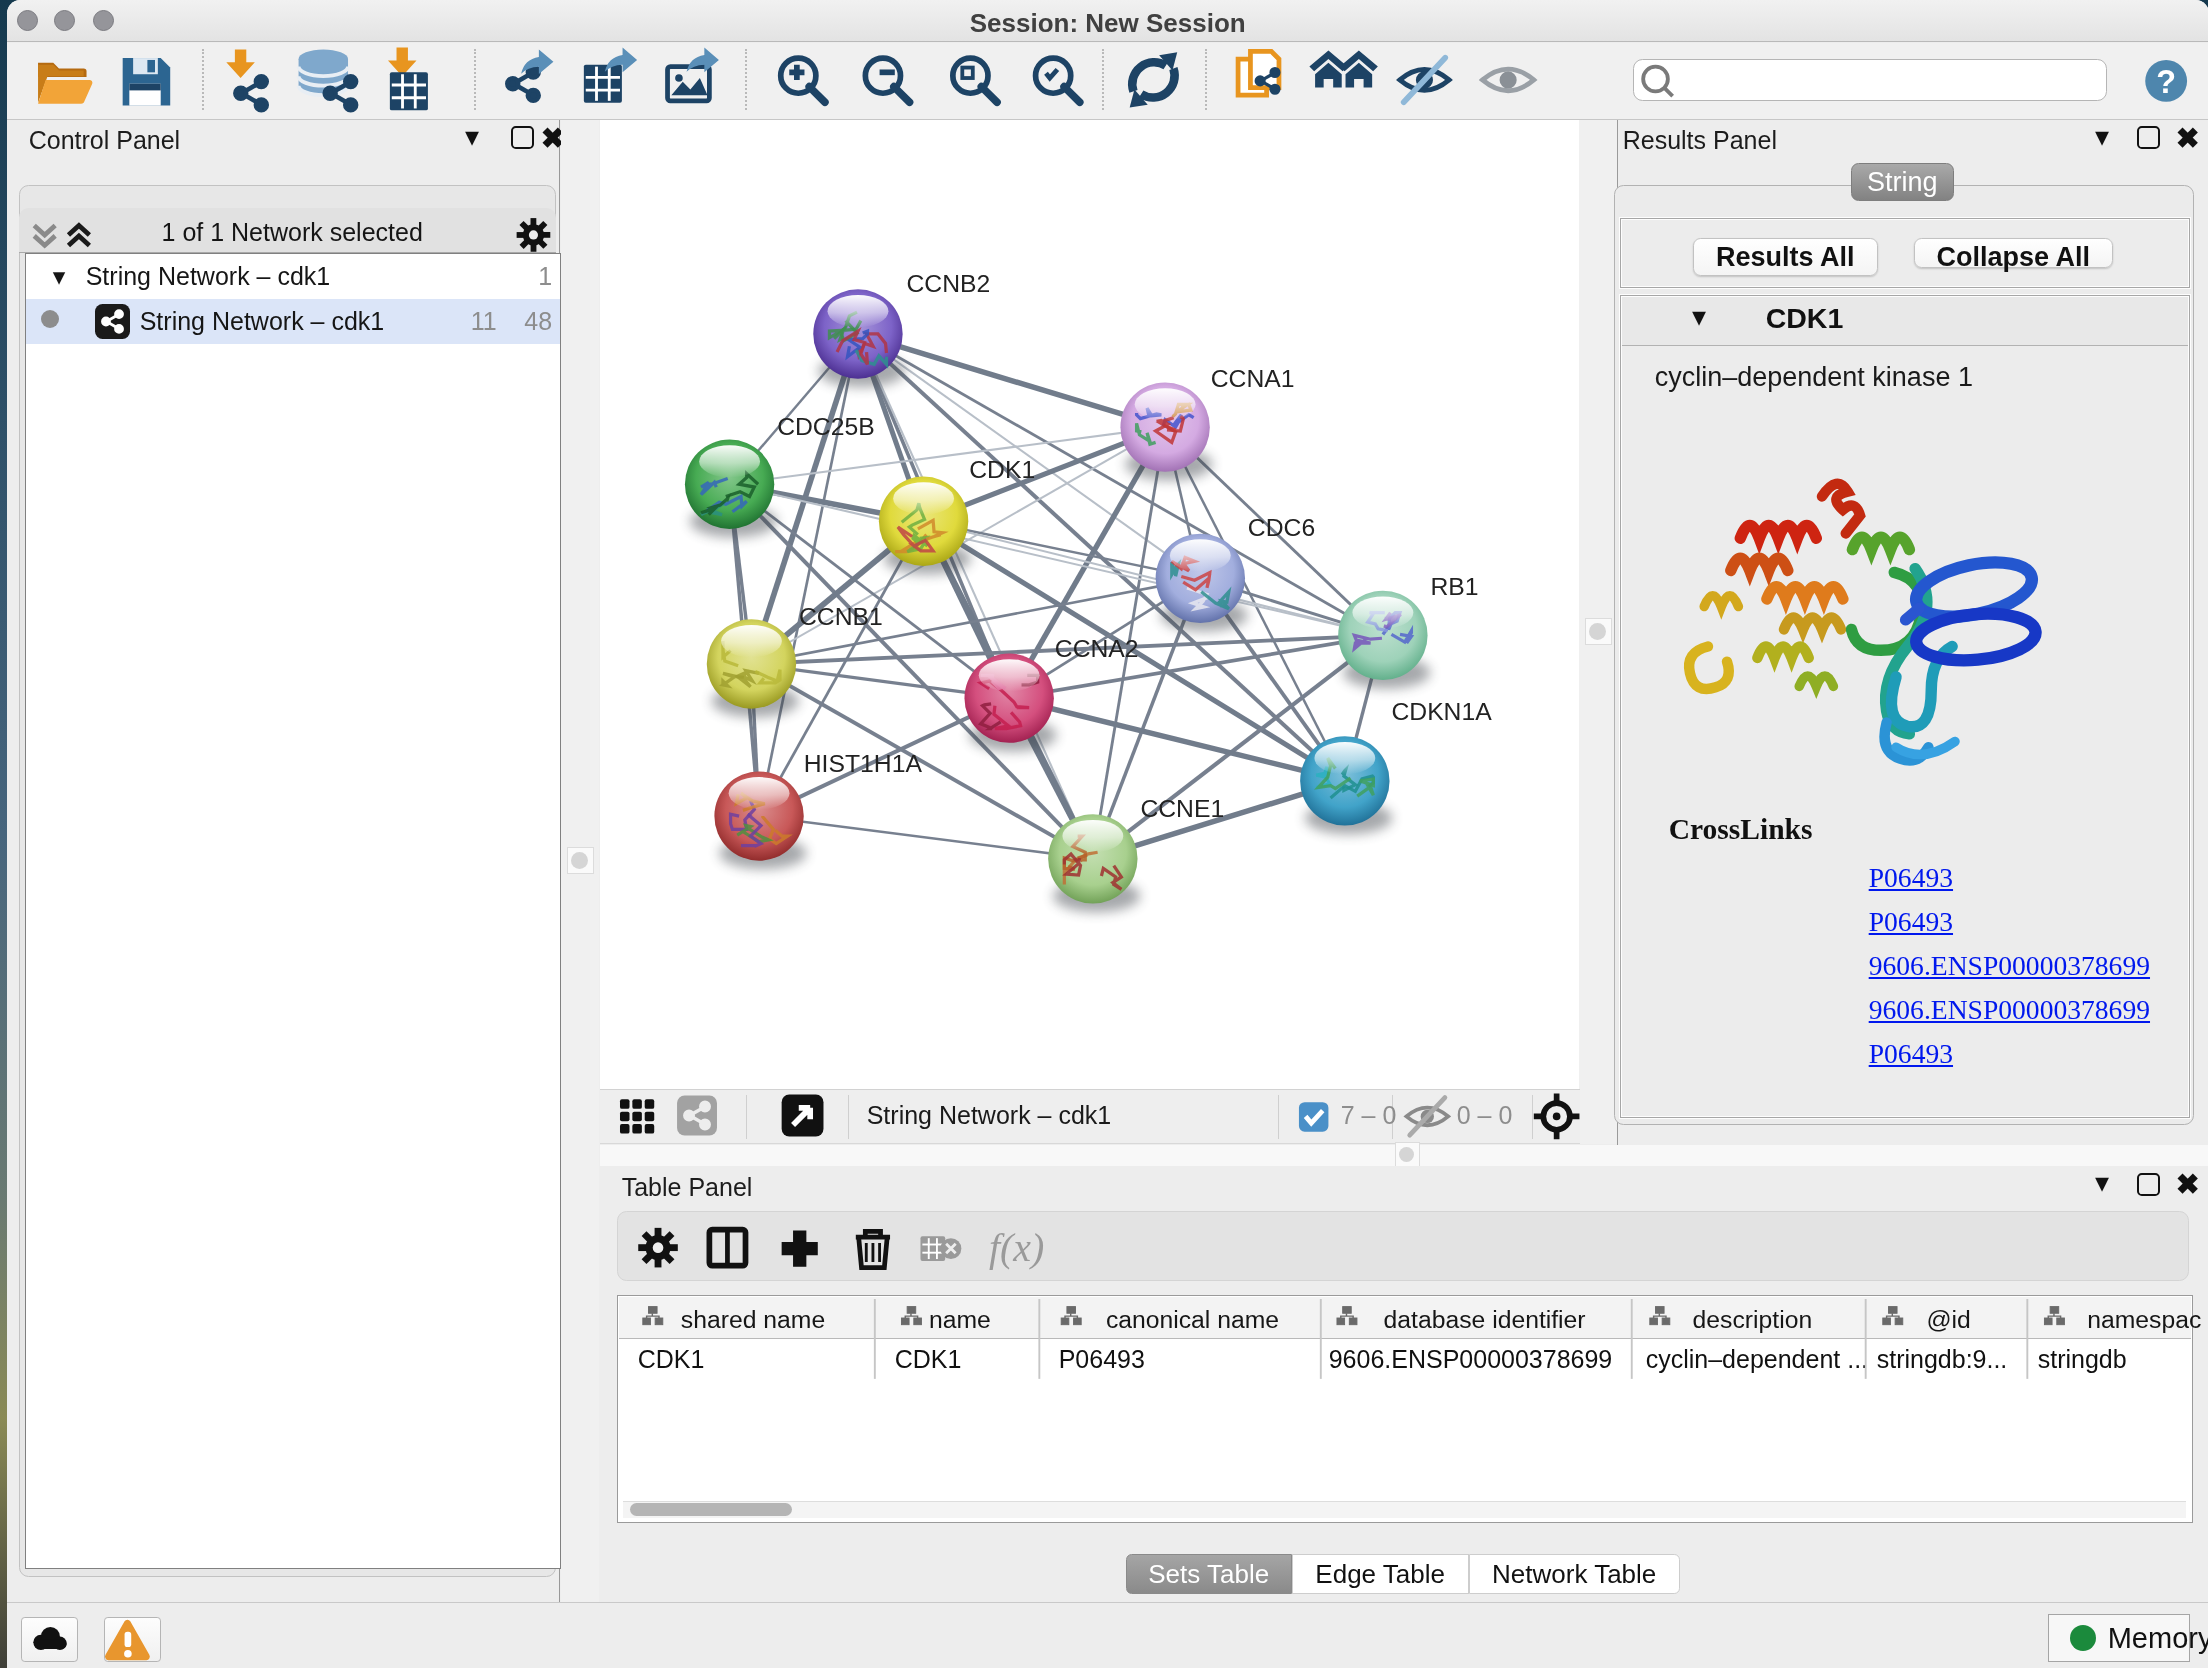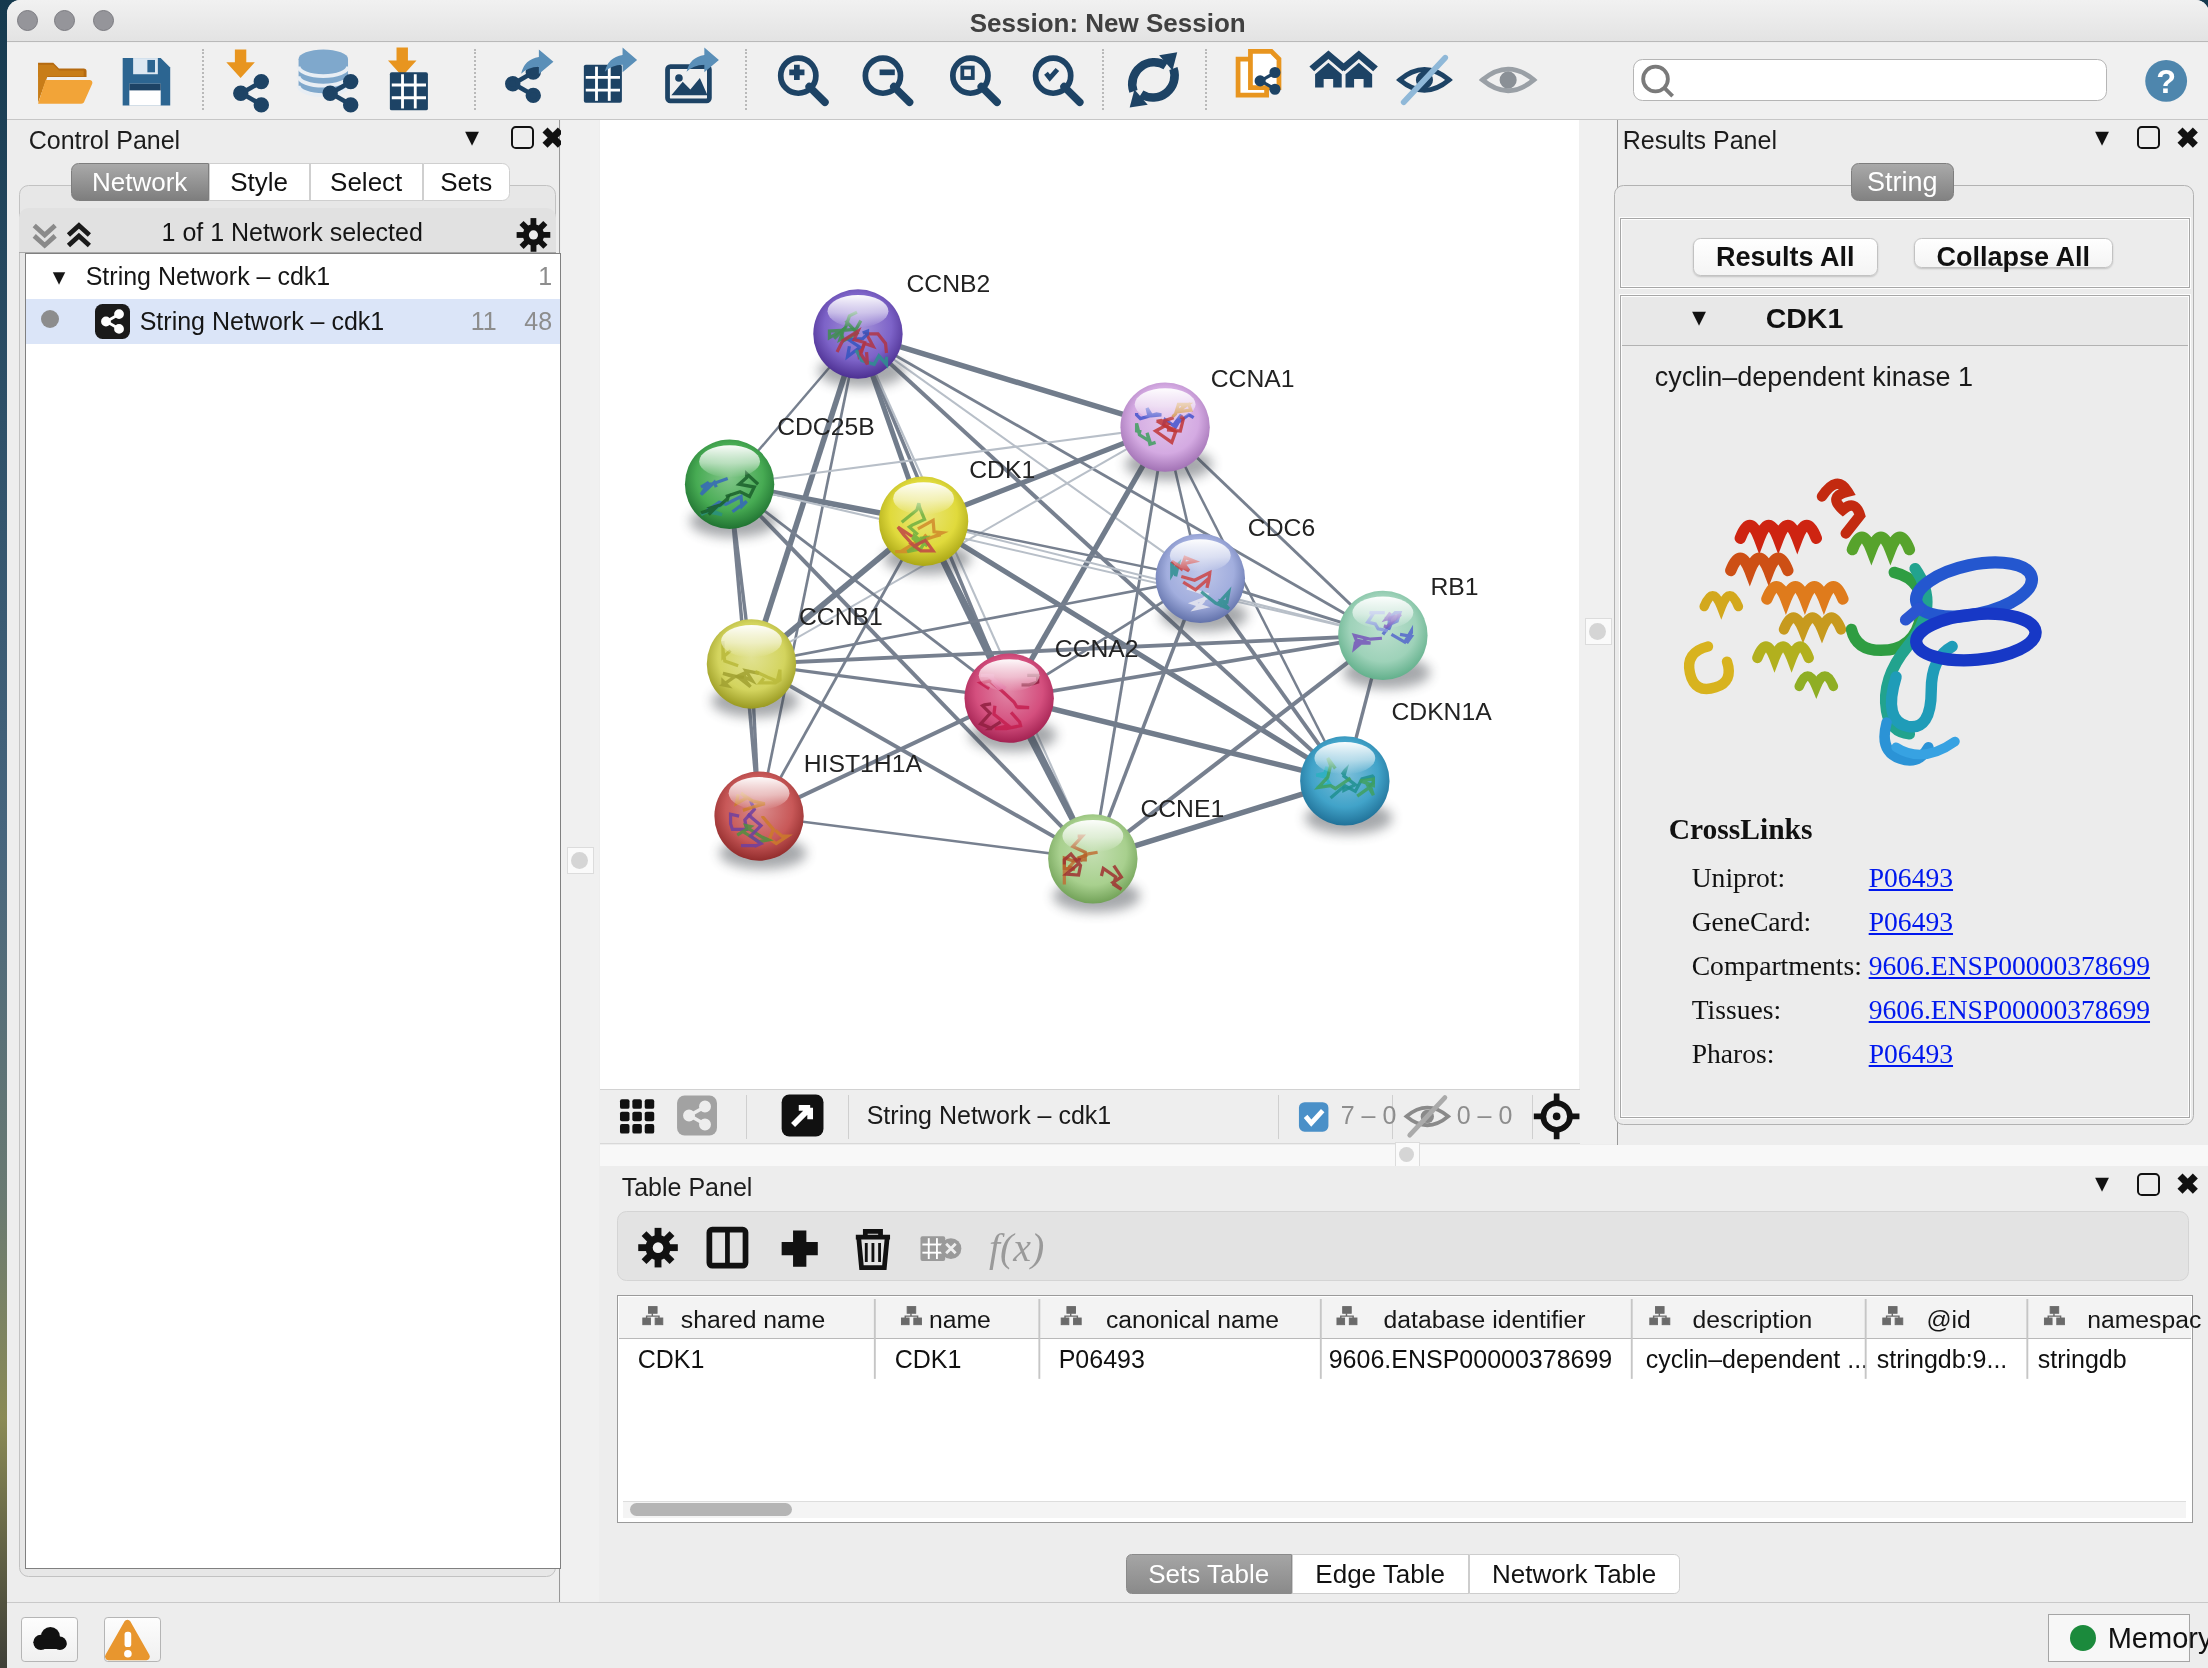--- a/index.html
+++ b/index.html
@@ -74,26 +74,20 @@
   <div class="abs tdiv" style="left:738px"></div>
   <div class="abs tdiv" style="left:1095px"></div>
   <div class="abs tdiv" style="left:1198px"></div>
   <div class="abs search"></div>
 
   <div class="abs cp"></div>
   <div class="abs ptitle" style="left:22px;top:126px">Control Panel</div>
   <div class="abs winbtn" style="left:459px;top:122px">▾</div>
   <div class="abs" style="left:504px;top:126px;width:23px;height:23px;border:2.9px solid #111;border-radius:4.8px"></div>
   <div class="abs winbtn" style="left:534px;top:122px;font-size:28.5px">✖</div>
-  <div class="abs tabs" style="left:64px;top:163px">
-    <div class="tab sel" style="width:138px;border-radius:7.6px 0 0 7.6px">Network</div>
-    <div class="tab" style="width:101px">Style</div>
-    <div class="tab" style="width:113px">Select</div>
-    <div class="tab" style="width:87px;border-radius:0 7.6px 7.6px 0">Sets</div>
-  </div>
   <div class="abs cp-inner"></div>
   <div class="abs cp-head"></div>
 
   <div class="abs" style="left:86px;top:218px;width:399px;text-align:center;font-size:25px;color:#151515">1 of 1 Network selected</div>
   <div class="abs cp-list">
     <div class="trow">
       <span style="position:absolute;left:27px;top:7.6px">▾</span>
       <span style="position:absolute;left:60px;top:7.6px">String Network – cdk1</span>
       <span class="num" style="position:absolute;right:7.6px;top:7.6px">1</span>
     </div>
@@ -169,23 +163,20 @@
 <path d="M258,128 q 28,40 -8,82 q -28,34 -22,68 q 4,22 24,24" stroke="#22a38e" stroke-width="12"></path>
 <path d="M238,242 q -14,46 12,52 q 25,5 25,-38 q 0,-34 22,-46" stroke="#1f9cb8" stroke-width="12"></path>
 <path d="M228,290 q -8,30 14,38 q 20,7 30,-12" stroke="#2b93d6" stroke-width="11"></path>
 <ellipse cx="320" cy="150" rx="62" ry="26" transform="rotate(-12 320 150)" stroke="#2457cf" stroke-width="13"></ellipse>
 <ellipse cx="322" cy="200" rx="63" ry="24" transform="rotate(-5 322 200)" stroke="#1738c6" stroke-width="13"></ellipse>
 <path d="M262,170 l -14,12" stroke="#2a55d0" stroke-width="12"></path>
 <path d="M300,310 q -34,24 -62,6" stroke="#37a2e2" stroke-width="10"></path>
 </g>
     </svg>
   <div class="abs serif" style="left:1662px;top:813px;font-size:29.5px;font-weight:700;color:#111">CrossLinks</div>
-  <div class="abs serif" style="left:1685px;top:856px;font-size:27.6px;color:#111;line-height:44px">
-    Uniprot:<br>GeneCard:<br>Compartments:<br>Tissues:<br>Pharos:
-  </div>
   <div class="abs serif" style="left:1862px;top:856px;font-size:27.6px;line-height:44px">
     <a class="lnk">P06493</a><br><a class="lnk">P06493</a><br><a class="lnk">9606.ENSP00000378699</a><br><a class="lnk">9606.ENSP00000378699</a><br><a class="lnk">P06493</a>
   </div>
 
   <div class="abs tp"></div>
   <div class="abs ptitle" style="left:615px;top:1173px">Table Panel</div>
   <div class="abs winbtn" style="left:2089px;top:1168px">▾</div>
   <div class="abs" style="left:2130px;top:1173px;width:23px;height:23px;border:2.9px solid #111;border-radius:4.8px"></div>
   <div class="abs winbtn" style="left:2169px;top:1168px;font-size:28.5px">✖</div>
   <div class="abs tbar"></div>

